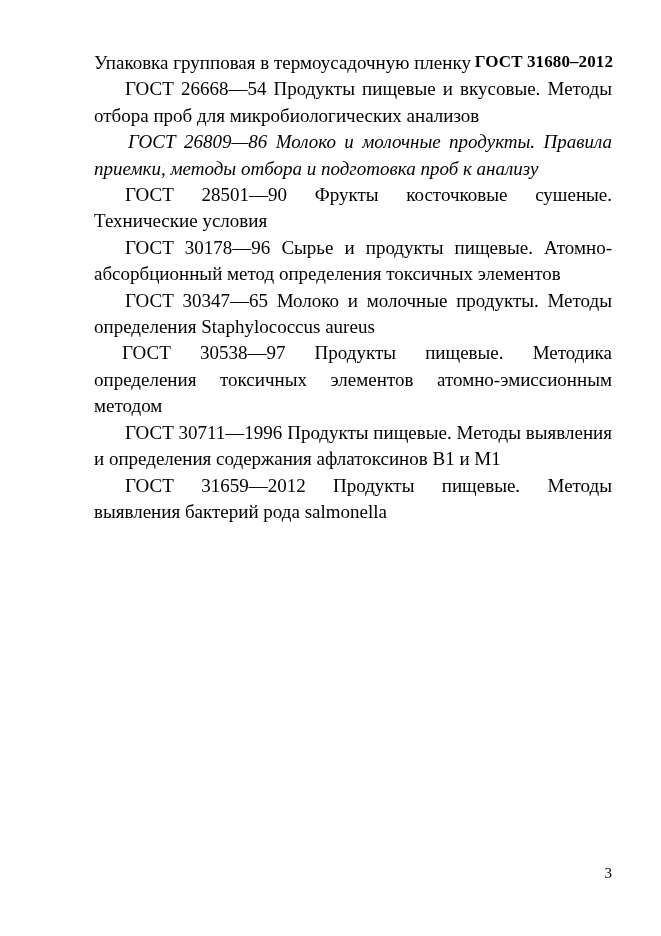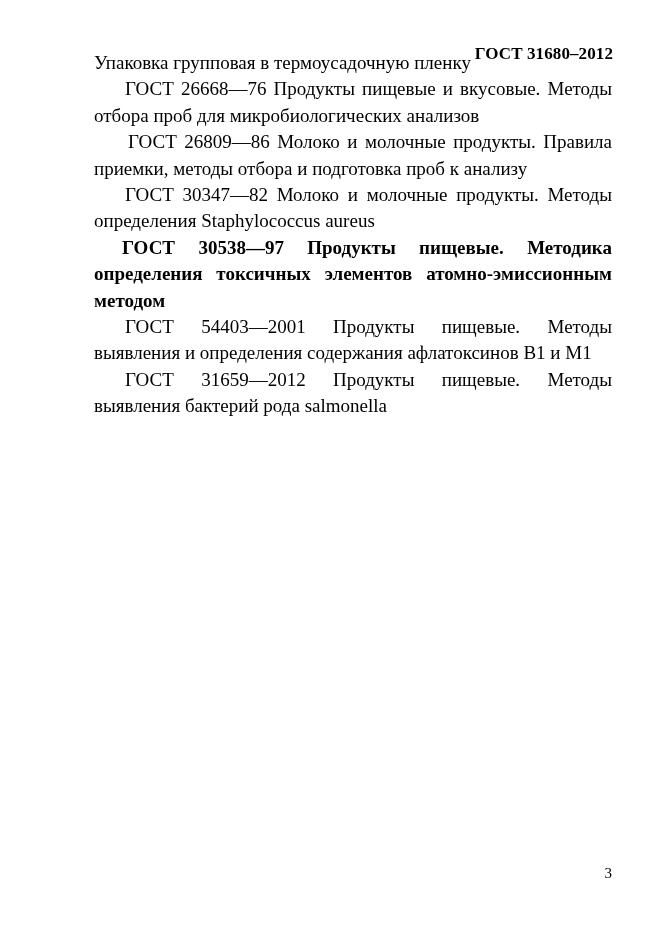--- a/index.html
+++ b/index.html
@@ -17,21 +17,21 @@
     }
     .page {
       position: absolute;
       left: 0; top: 0;
       width: 661px;
       height: 936px;
       background: #ffffff;
     }
     .header {
       position: absolute;
-      top: 44px;
+      top: 52px;
       right: 48px;
       font-size: 17px;
       font-weight: bold;
       letter-spacing: 0.1px;
     }
     .body-text {
       position: absolute;
       left: 94px;
       top: 50px;
       width: 518px;
@@ -42,42 +42,44 @@
       margin: 0;
       text-align: justify;
       text-align-last: left;
       text-indent: 31px;
     }
     .para.noindent {
       text-indent: 0;
     }
     .para.extra-indent {
       text-indent: 34px;
+      font-style: italic;
     }
     .para.less-indent {
       text-indent: 28px;
-      font-weight: bold;
     }
     .page-number {
       position: absolute;
       top: 865px;
       right: 49px;
       font-size: 15px;
     }
   </style>
 </head>
 <body>
 
 <div class="page">
   <div class="header">ГОСТ 31680–2012</div>
 
   <div class="body-text">
     <p class="para noindent">Упаковка групповая в термоусадочную пленку</p>
-    <p class="para">ГОСТ 26668—76 Продукты пищевые и вкусовые. Методы отбора проб для микробиологических анализов</p>
+    <p class="para">ГОСТ 26668—54 Продукты пищевые и вкусовые. Методы отбора проб для микробиологических анализов</p>
     <p class="para extra-indent">ГОСТ 26809—86 Молоко и молочные продукты. Правила приемки, методы отбора и подготовка проб к анализу</p>
-    <p class="para">ГОСТ 30347—82 Молоко и молочные продукты. Методы определения Staphylococcus aureus</p>
+    <p class="para">ГОСТ 28501—90 Фрукты косточковые сушеные. Технические условия</p>
+    <p class="para">ГОСТ 30178—96 Сырье и продукты пищевые. Атомно-абсорбционный метод определения токсичных элементов</p>
+    <p class="para">ГОСТ 30347—65 Молоко и молочные продукты. Методы определения Staphylococcus aureus</p>
     <p class="para less-indent">ГОСТ 30538—97 Продукты пищевые. Методика определения токсичных элементов атомно-эмиссионным методом</p>
-    <p class="para">ГОСТ 54403—2001 Продукты пищевые. Методы выявления и определения содержания афлатоксинов В1 и М1</p>
+    <p class="para">ГОСТ 30711—1996 Продукты пищевые. Методы выявления и определения содержания афлатоксинов В1 и М1</p>
     <p class="para">ГОСТ 31659—2012 Продукты пищевые. Методы выявления бактерий рода salmonella</p>
   </div>
 
   <div class="page-number">3</div>
 </div>
 
 </body></html>

